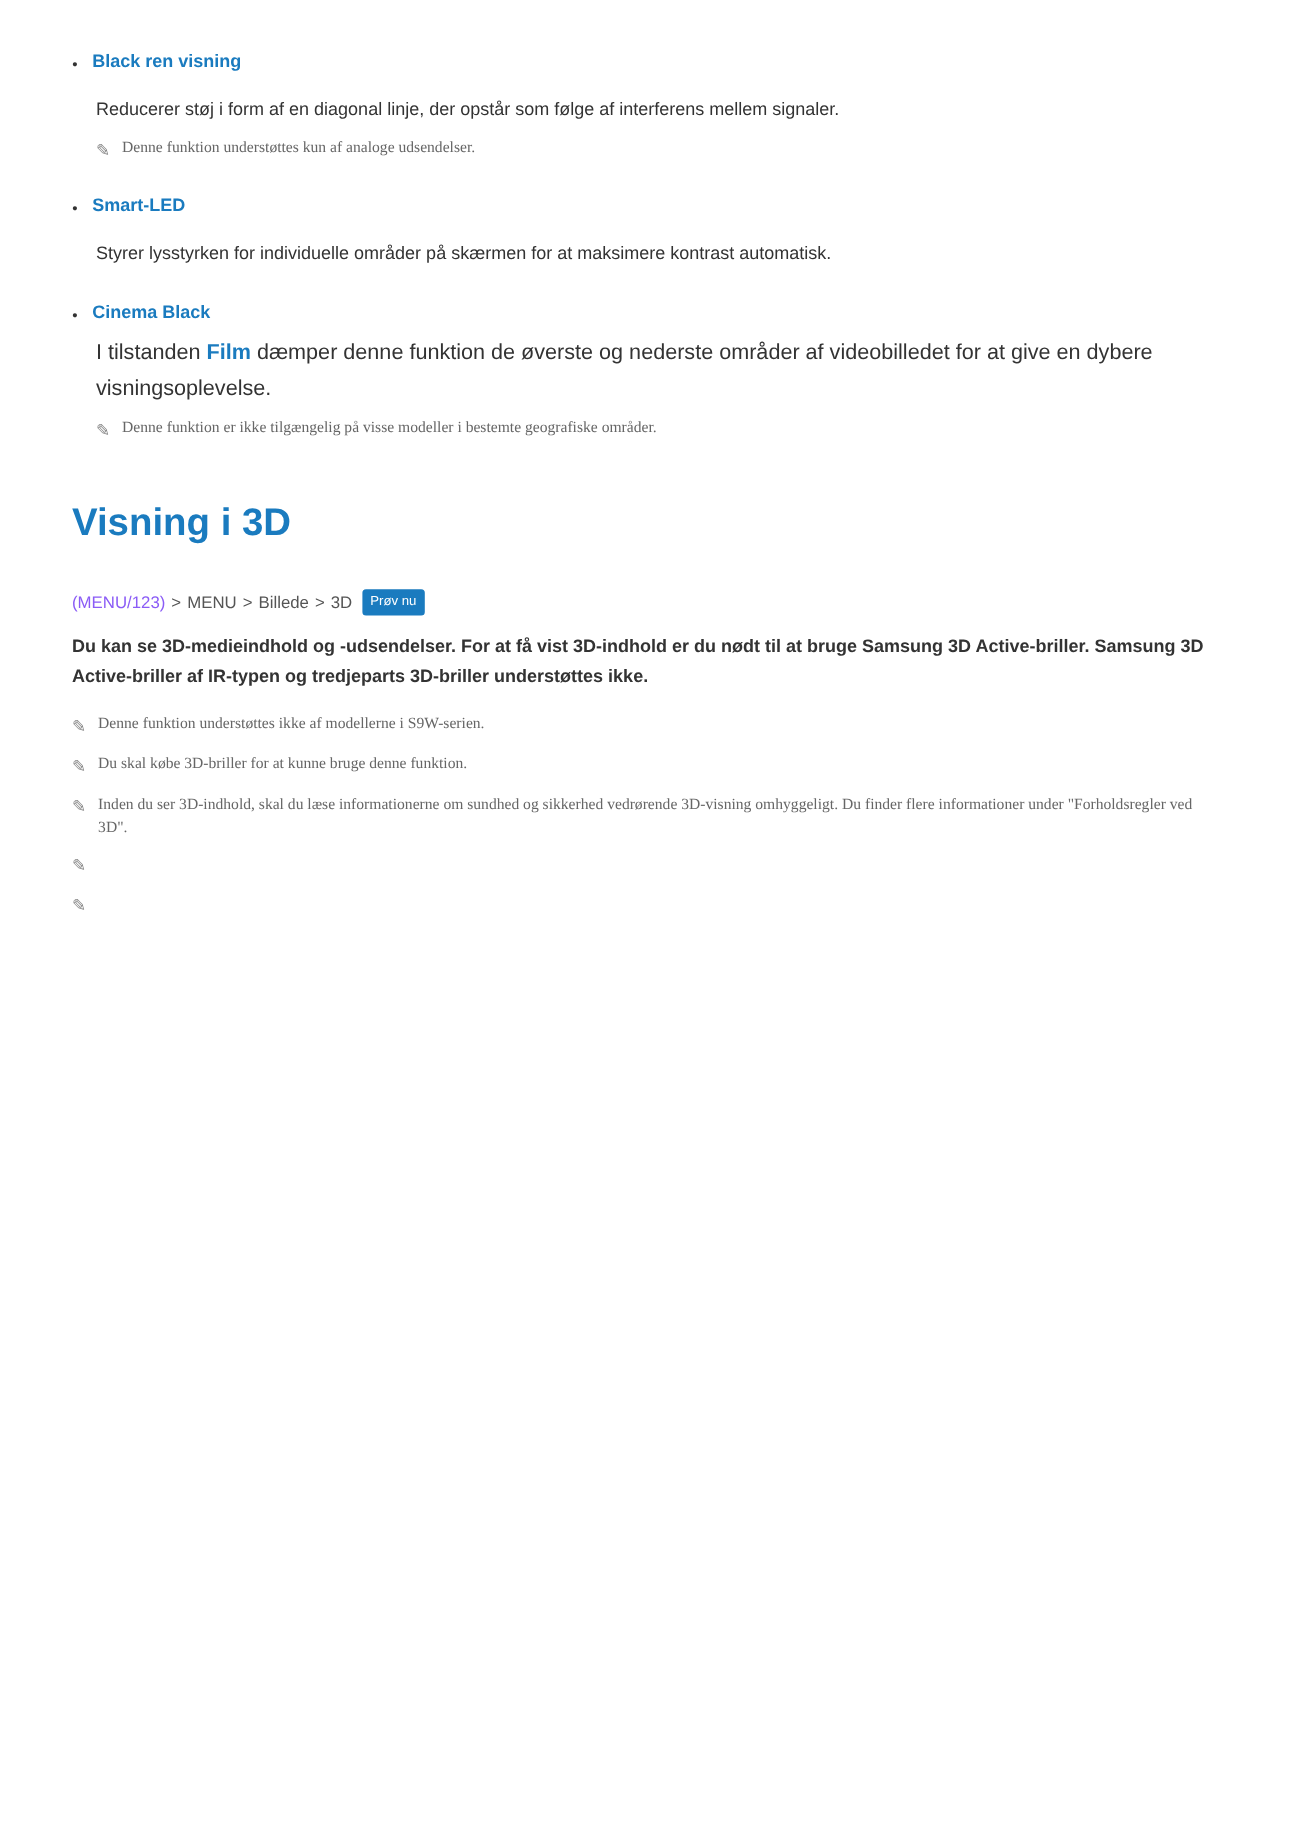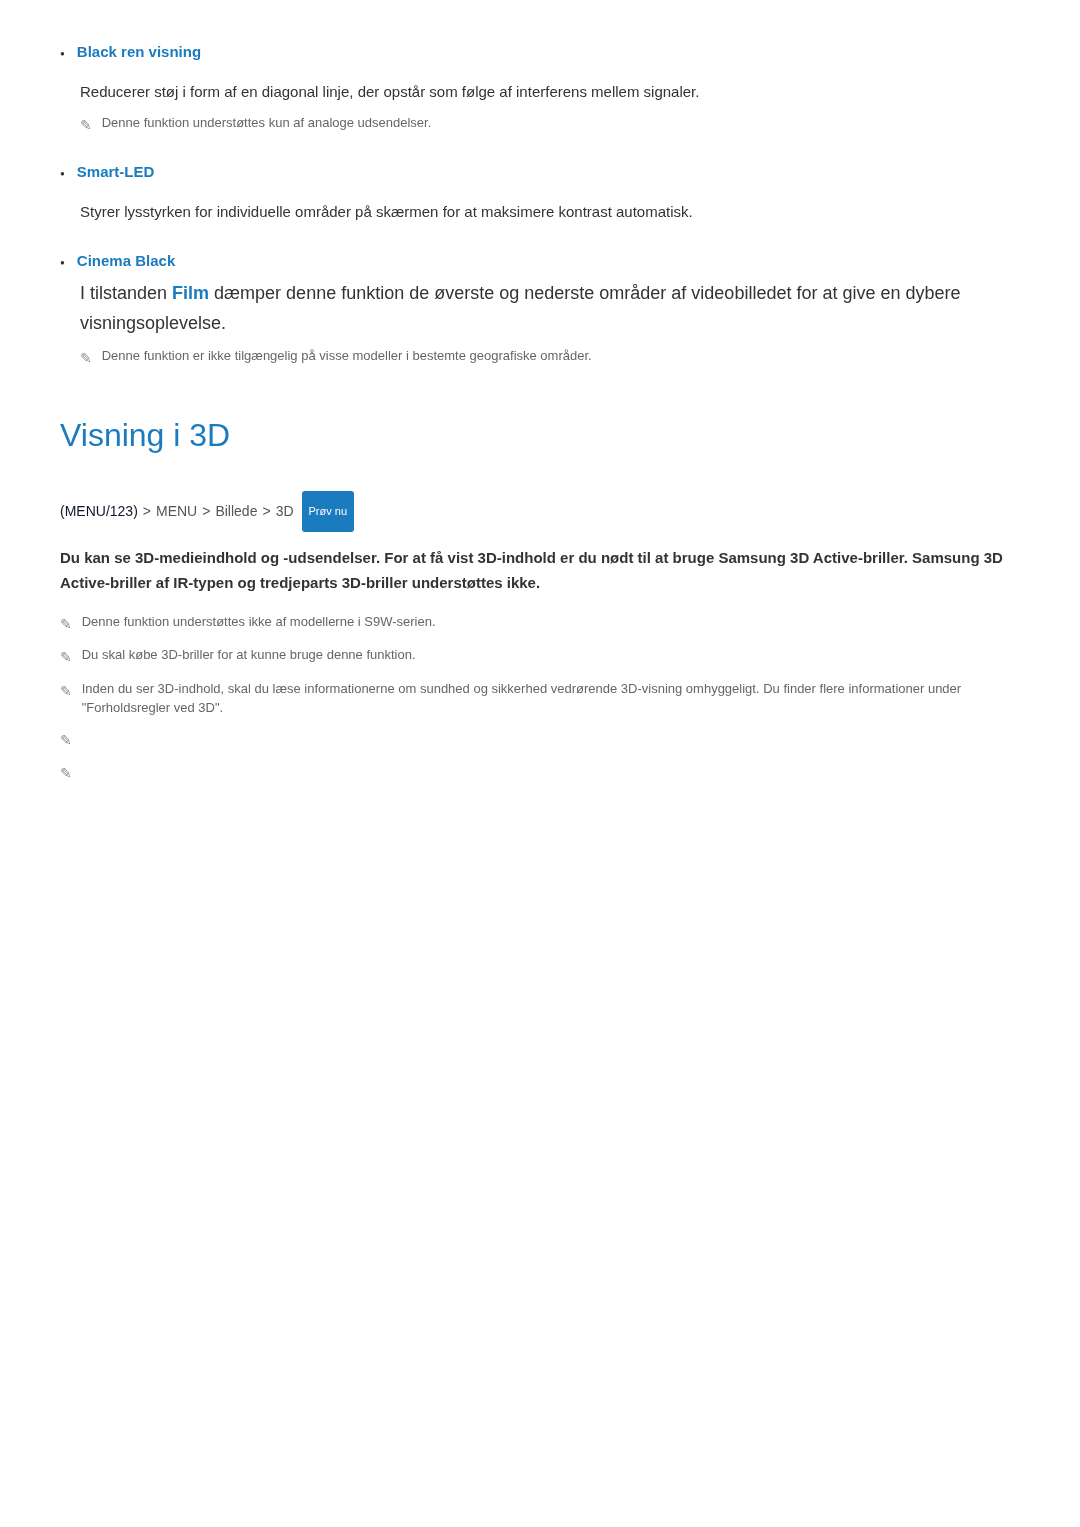--- a/index.html
+++ b/index.html
@@ -74,54 +74,55 @@
       font-size: 14px;
       margin-right: 10px;
       margin-top: 1px;
       flex-shrink: 0;
     }
 
     .note-text {
       color: #666;
       font-size: 13px;
       line-height: 1.5;
+      font-family: Liberation Serif, serif;
     }
 
     .section-title {
       color: #1a7bbf;
       font-size: 32px;
-      font-weight: 400;
+      font-weight: 700;
       margin-bottom: 30px;
       margin-top: 20px;
     }
 
     .menu-path {
       font-size: 14px;
       color: #555;
       margin-bottom: 14px;
       display: flex;
       align-items: center;
       flex-wrap: wrap;
       gap: 2px;
     }
 
     .menu-path .paren {
-      color: #0f172a;
+      color: #8b5cf6;
     }
 
     .menu-path .arrow {
       color: #555;
       margin: 0 3px;
     }
 
     .try-now-badge {
       background-color: #1a7bbf;
       color: white;
       font-size: 11px;
-      padding: 12px 7px;
+      padding: 2px 7px;
       border-radius: 3px;
       margin-left: 6px;
       font-weight: 500;
       text-align: center;
     }
 
     .intro-text {
       font-size: 15px;
       color: #333;
       line-height: 1.65;

